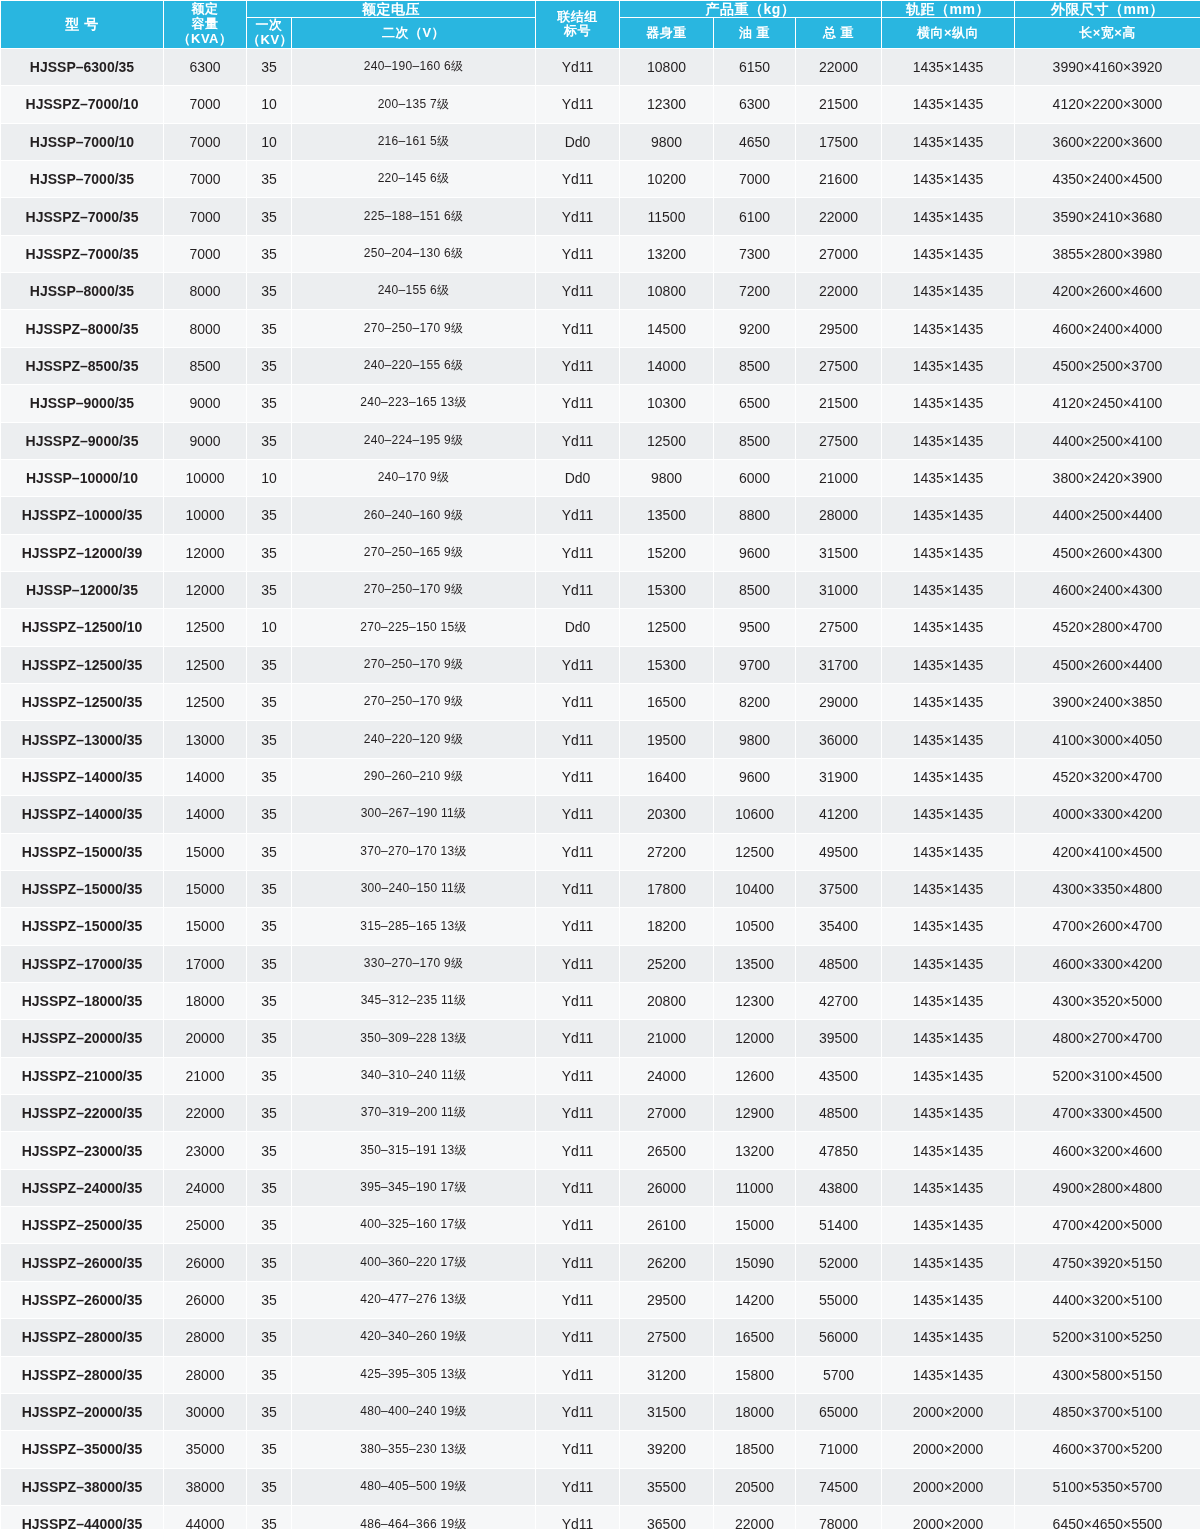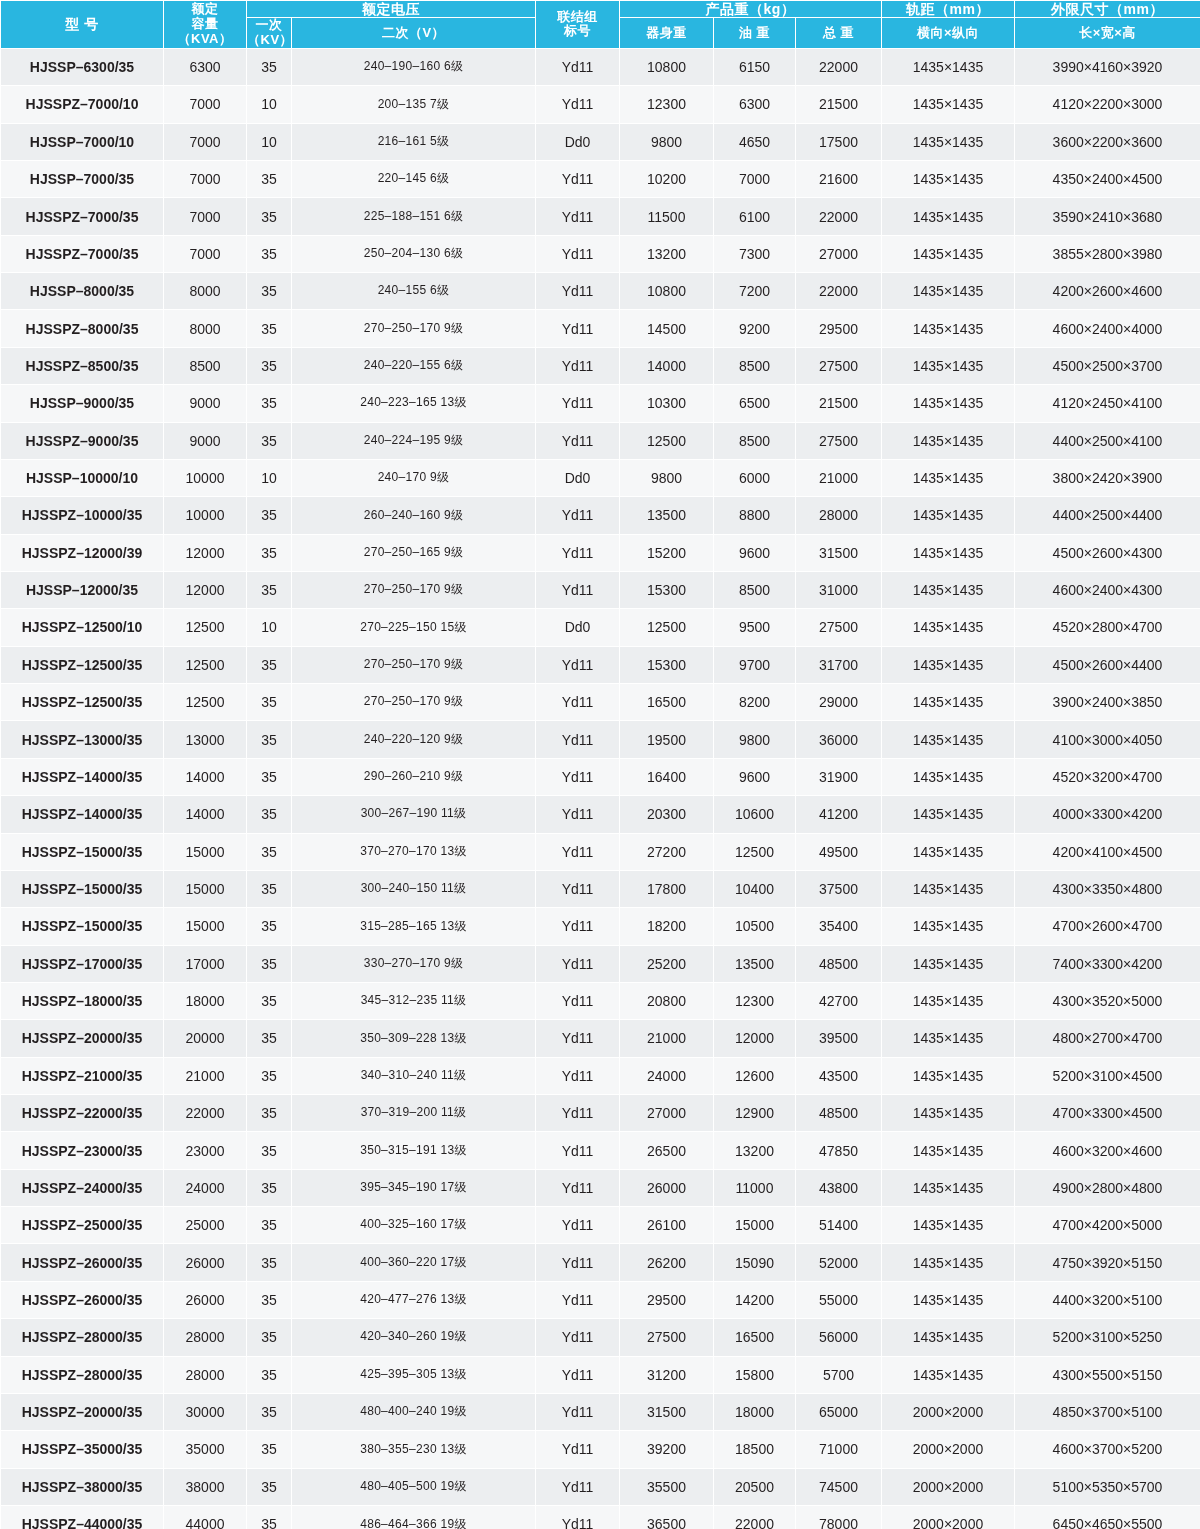--- a/index.html
+++ b/index.html
@@ -408,21 +408,21 @@
       <tr>
         <td class="model">HJSSPZ–17000/35</td>
         <td>17000</td>
         <td>35</td>
         <td class="volt">330–270–170  9级</td>
         <td>Yd11</td>
         <td>25200</td>
         <td>13500</td>
         <td>48500</td>
         <td>1435×1435</td>
-        <td>7400×3300×4200</td>
+        <td>4600×3300×4200</td>
       </tr>
       <tr class="alt">
         <td class="model">HJSSPZ–18000/35</td>
         <td>18000</td>
         <td>35</td>
         <td class="volt">345–312–235   11级</td>
         <td>Yd11</td>
         <td>20800</td>
         <td>12300</td>
         <td>42700</td>
@@ -540,21 +540,21 @@
       <tr class="alt">
         <td class="model">HJSSPZ–28000/35</td>
         <td>28000</td>
         <td>35</td>
         <td class="volt">425–395–305   13级</td>
         <td>Yd11</td>
         <td>31200</td>
         <td>15800</td>
         <td>5700</td>
         <td>1435×1435</td>
-        <td>4300×5500×5150</td>
+        <td>4300×5800×5150</td>
       </tr>
       <tr>
         <td class="model">HJSSPZ–20000/35</td>
         <td>30000</td>
         <td>35</td>
         <td class="volt">480–400–240   19级</td>
         <td>Yd11</td>
         <td>31500</td>
         <td>18000</td>
         <td>65000</td>

